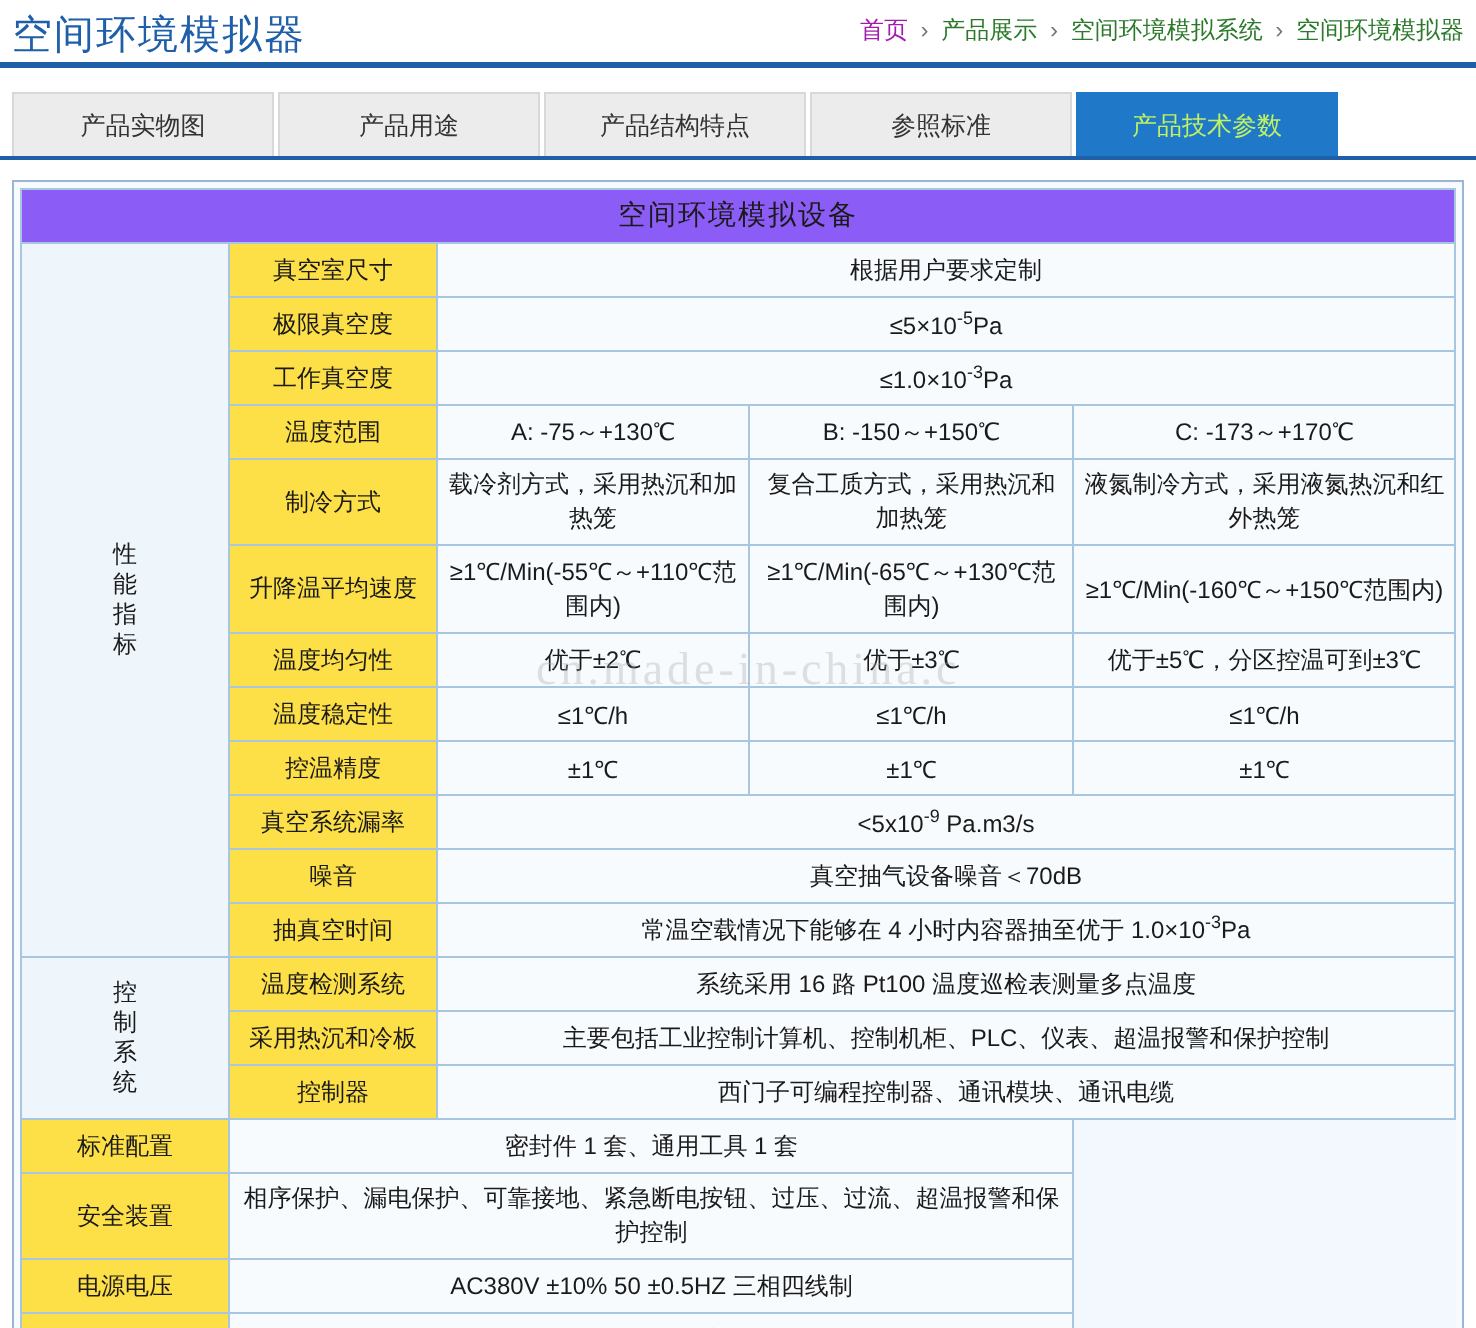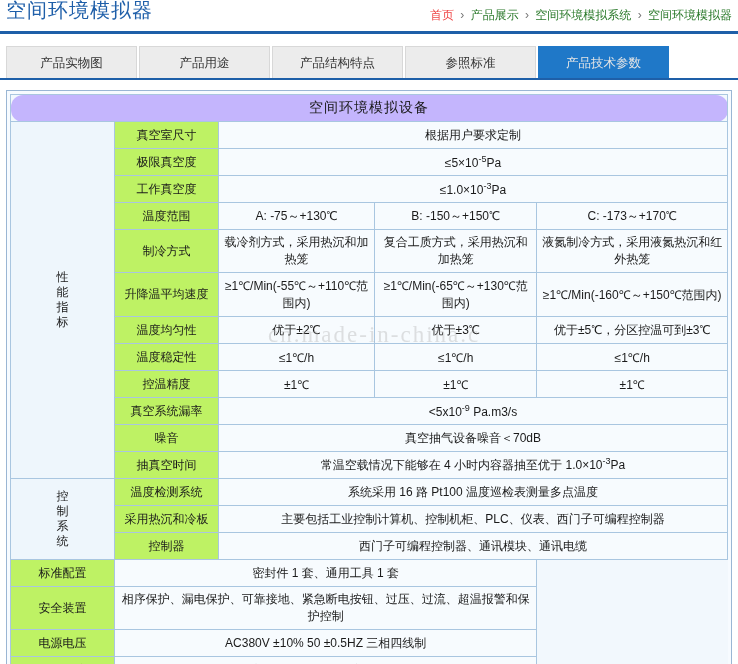--- a/index.html
+++ b/index.html
@@ -12,21 +12,21 @@
     overflow: hidden;
   }
   .page { position: relative; width: 738px; height: 664px; }
 
   
   .header {
     position: relative;
     height: 34px;
     border-bottom: 3px solid #1e5fa8;
     display: flex;
-    align-items: flex-start;
+    align-items: flex-end;
   }
   .page-title {
     font-size: 20px;
     color: #1f5fa9;
     font-weight: normal;
     padding: 0 10px 3px 6px;
     letter-spacing: 1px;
     line-height: 1;
   }
   .breadcrumb {
@@ -66,21 +66,21 @@
     background: #ececec;
     border: 1px solid #d8d8d8;
     border-bottom: none;
     margin-right: 2px;
     cursor: pointer;
     white-space: nowrap;
     overflow: hidden;
   }
   .tab.active {
     background: #1f78c8;
-    color: #e5e5e5;
+    color: #bef264;
     border-color: #1f78c8;
   }
 
   
   .table-wrap {
     margin: 10px 6px 0 6px;
     border: 1px solid #9ab6d4;
     background: #f7fbff;
     padding: 3px;
   }
@@ -94,35 +94,34 @@
     border: 1px solid #a9c6e0;
     padding: 4px 4px;
     text-align: center;
     vertical-align: middle;
     color: #1a1a1a;
     height: 27px;
   }
   td.title-cell {
     font-size: 14px;
     height: 50px;
-    background: #c4b5fd;
+    background: #8b5cf6;
     letter-spacing: 1px;
-    border-radius: 12px;
   }
   td.group-cell {
     width: 22px;
     font-size: 12px;
     line-height: 1.25;
     padding: 2px 1px;
     background: #eef6fc;
     font-weight: normal;
   }
   td.label-cell {
     width: 104px;
-    background: #bef264;
+    background: #fde047;
     white-space: nowrap;
   }
   td.val {
     background: #f7fbfe;
   }
   td.bold { font-weight: normal; }
   sup { font-size: 9px; vertical-align: super; }
 
   
   .watermark {
@@ -137,21 +136,21 @@
   }
 </style>
 </head>
 <body>
 
 <div class="page">
 
   <div class="header">
     <div class="page-title">空间环境模拟器</div>
     <div class="breadcrumb">
-      <a href="#" style="color:#ef4444;">首页</a>
+      <a href="#" style="color:#a21caf;">首页</a>
       <span class="sep">›</span>
       <a href="#">产品展示</a>
       <span class="sep">›</span>
       <a href="#">空间环境模拟系统</a>
       <span class="sep">›</span>
       <a href="#">空间环境模拟器</a>
     </div>
   </div>
 
   <div class="tabbar">
@@ -229,21 +228,21 @@
             <td class="label-cell">抽真空时间</td>
             <td class="val" colspan="3">常温空载情况下能够在 4 小时内容器抽至优于 1.0×10<sup>-3</sup>Pa</td>
           </tr>
           <tr>
             <td class="group-cell" rowspan="3">控<br>制<br>系<br>统</td>
             <td class="label-cell">温度检测系统</td>
             <td class="val" colspan="3">系统采用 16 路 Pt100 温度巡检表测量多点温度</td>
           </tr>
           <tr>
             <td class="label-cell">采用热沉和冷板</td>
-            <td class="val" colspan="3">主要包括工业控制计算机、控制机柜、PLC、仪表、西门子可编程控制器</td>
+            <td class="val" colspan="3">主要包括工业控制计算机、控制机柜、PLC、仪表、超温报警和保护控制</td>
           </tr>
           <tr>
             <td class="label-cell">控制器</td>
             <td class="val" colspan="3">西门子可编程控制器、通讯模块、通讯电缆</td>
           </tr>
           <tr>
             <td class="label-cell">标准配置</td>
             <td class="val" colspan="3">密封件 1 套、通用工具 1 套</td>
           </tr>
           <tr>

